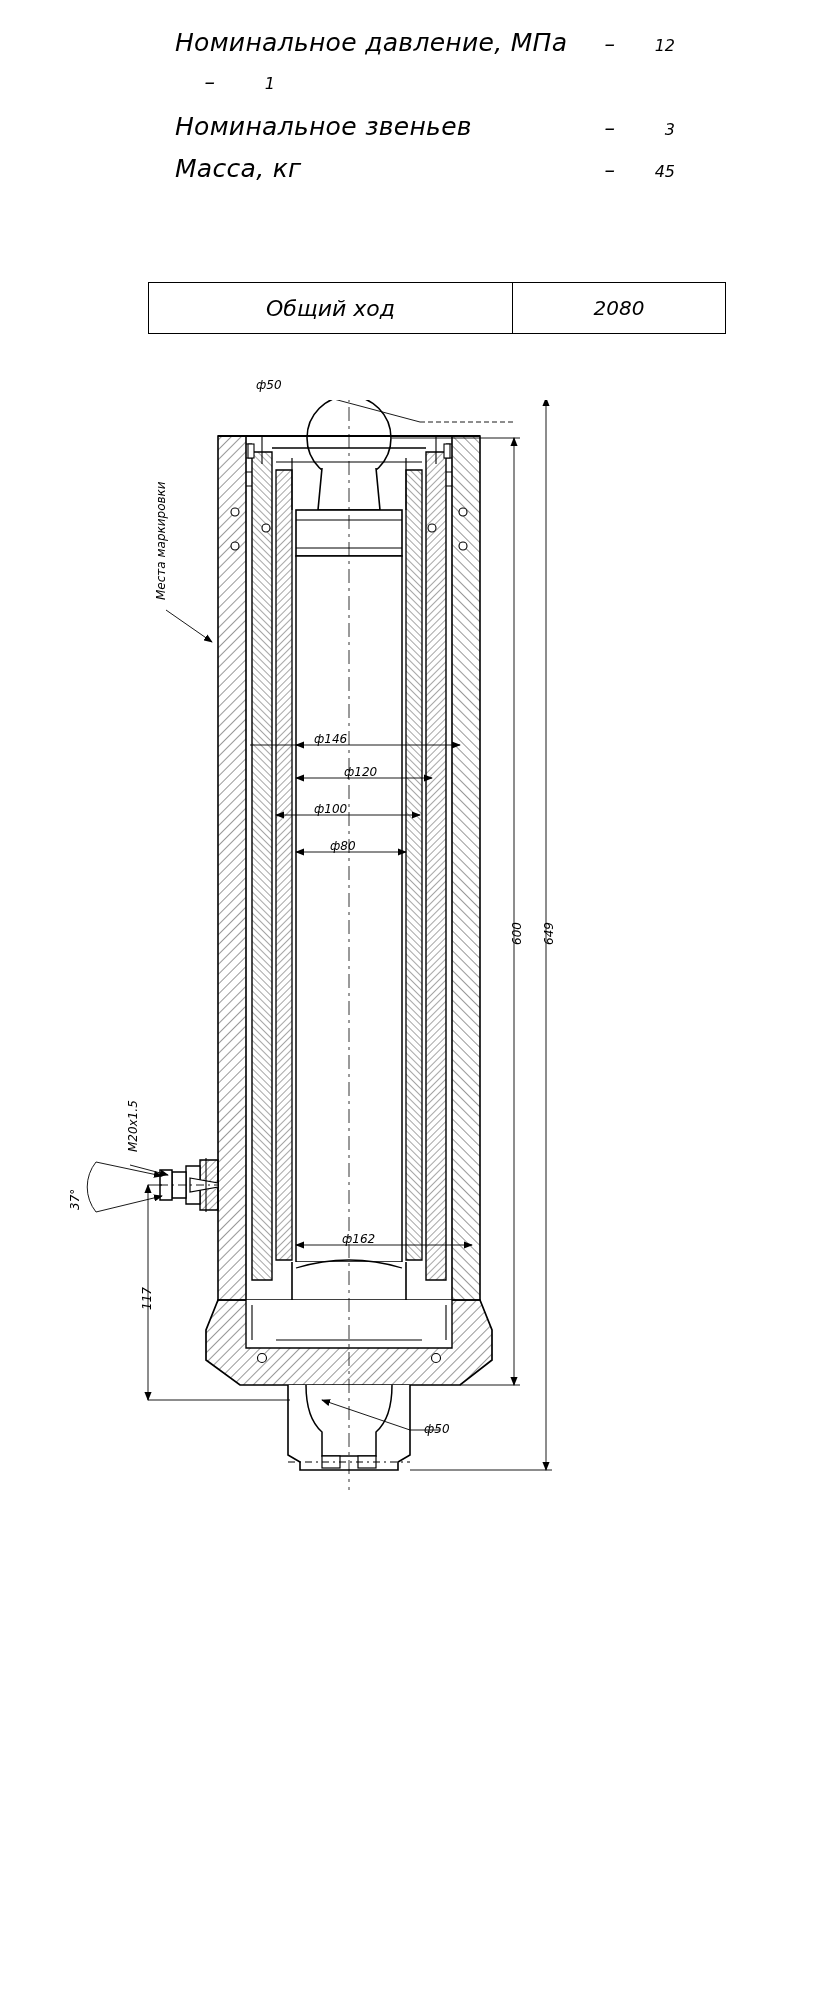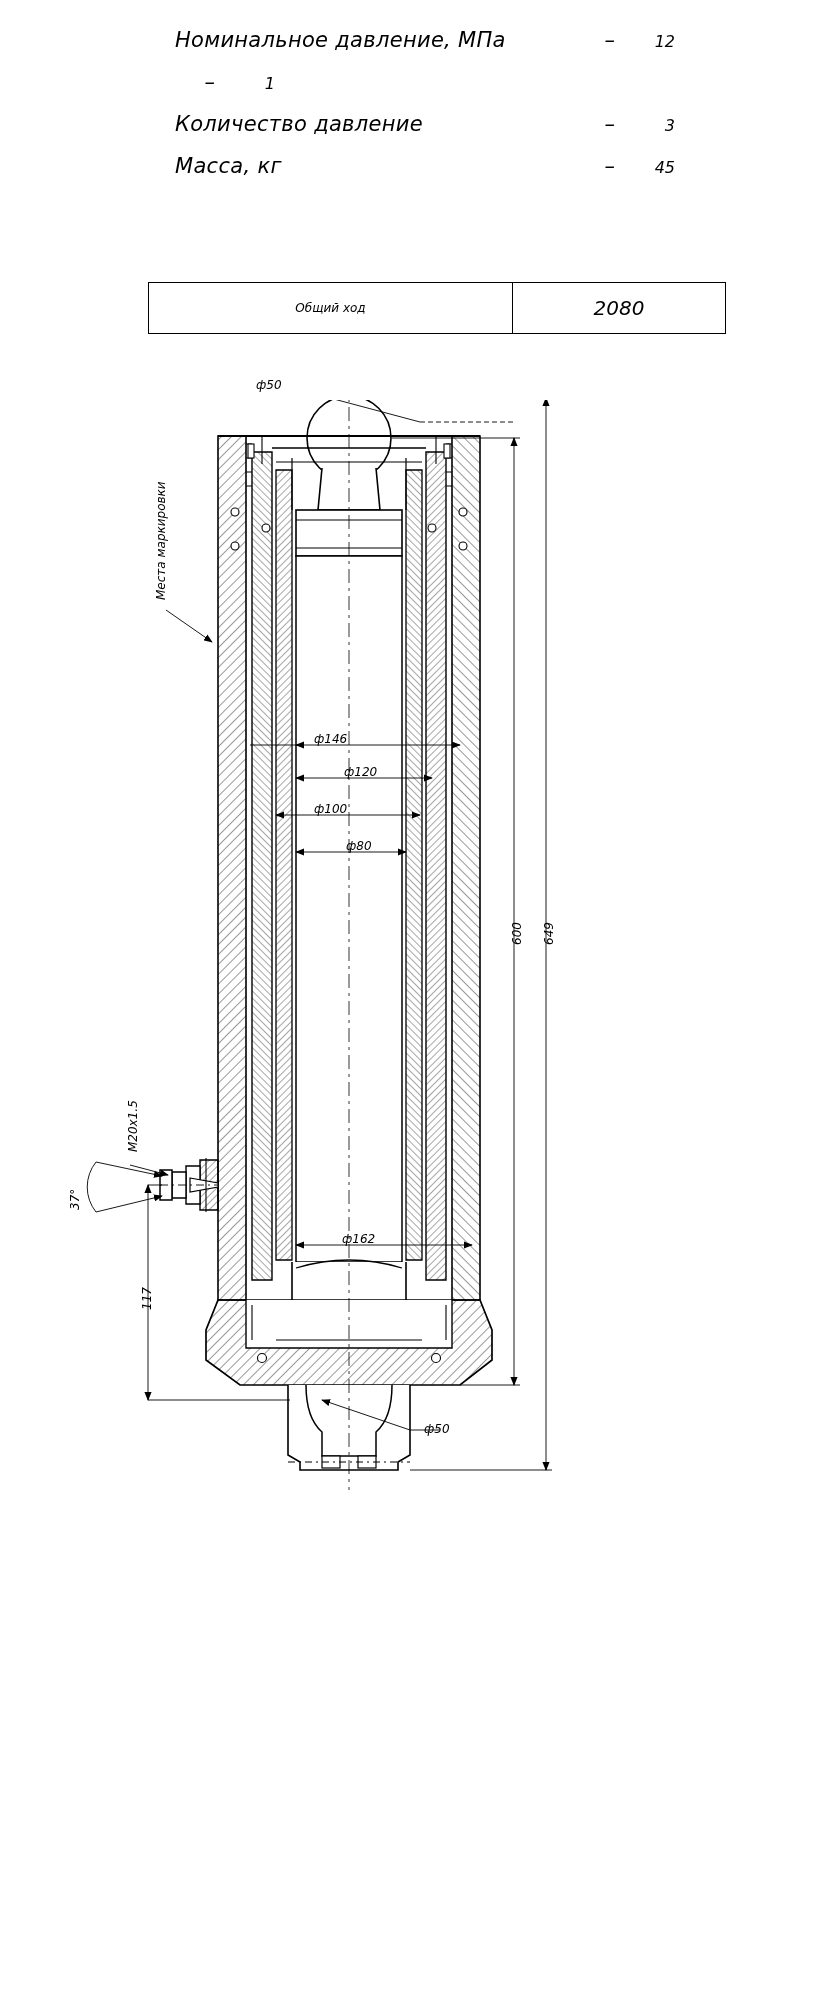--- a/index.html
+++ b/index.html
@@ -18,21 +18,21 @@
     top:28px;
     width:520px;
   }
   .spec-row{
     display:flex;
     align-items:baseline;
     height:42px;
   }
   .spec-label{
     flex:0 0 400px;
-    font-size:21px;
+    font-size:25px;
     letter-spacing:0.3px;
     font-style:italic;
     font-family:"DejaVu Sans", sans-serif;
   }
   .spec-dash{
     flex:0 0 40px;
     text-align:right;
     font-size:21px;
     font-style:italic;
     font-family:"DejaVu Sans", sans-serif;
@@ -54,21 +54,21 @@
     border:1.6px solid #000;
     display:flex;
     box-sizing:border-box;
   }
   .stroke-cell-label{
     flex:0 0 363px;
     border-right:1.6px solid #000;
     display:flex;
     align-items:center;
     justify-content:center;
-    font-size:12px;
+    font-size:22px;
     font-style:italic;
     font-family:"DejaVu Sans", sans-serif;
   }
   .stroke-cell-value{
     flex:1;
     display:flex;
     align-items:center;
     justify-content:center;
     font-size:20px;
     font-style:italic;
@@ -101,21 +101,21 @@
   <div class="spec-row">
     <div class="spec-label">Номинальное давление, МПа</div>
     <div class="spec-dash">–</div>
     <div class="spec-value">12</div>
   </div>
   <div class="spec-row">
     <div class="spec-dash">–</div>
     <div class="spec-value">1</div>
   </div>
   <div class="spec-row">
-    <div class="spec-label">Количество давление</div>
+    <div class="spec-label">Номинальное звеньев</div>
     <div class="spec-dash">–</div>
     <div class="spec-value">3</div>
   </div>
   <div class="spec-row">
     <div class="spec-label">Масса, кг</div>
     <div class="spec-dash">–</div>
     <div class="spec-value">45</div>
   </div>
 </div>
 
@@ -472,21 +472,21 @@
 
     <line x1="349" y1="-20" x2="349" y2="1090" stroke-width="0.8" stroke-dasharray="14 5 3 5"></line>
   </g>
 </svg>
 
   
   <div class="lbl" style="left:256px; top:-22px;">ф50</div>
   <div class="lbl" style="left:314px; top:332px;font-style:italic;">ф146</div>
   <div class="lbl" style="left:344px; top:365px;">ф120</div>
   <div class="lbl" style="left:314px; top:402px;">ф100</div>
-  <div class="lbl" style="left:346px; top:439px;">ф80</div>
+  <div class="lbl" style="left:330px; top:439px;">ф80</div>
   <div class="lbl" style="left:342px; top:832px;">ф162</div>
   <div class="lbl" style="left:424px; top:1022px;">ф50</div>
 
   <div class="lbl lbl-rot" style="left:154px; top:200px;">Места маркировки</div>
   <div class="lbl lbl-rot" style="left:126px; top:752px;">M20x1.5</div>
   <div class="lbl lbl-rot" style="left:68px; top:810px;">37°</div>
   <div class="lbl lbl-rot" style="left:140px; top:910px;">117</div>
   <div class="lbl lbl-rot" style="left:510px; top:545px;">600</div>
   <div class="lbl lbl-rot" style="left:542px; top:545px;">649</div>
 </div>

